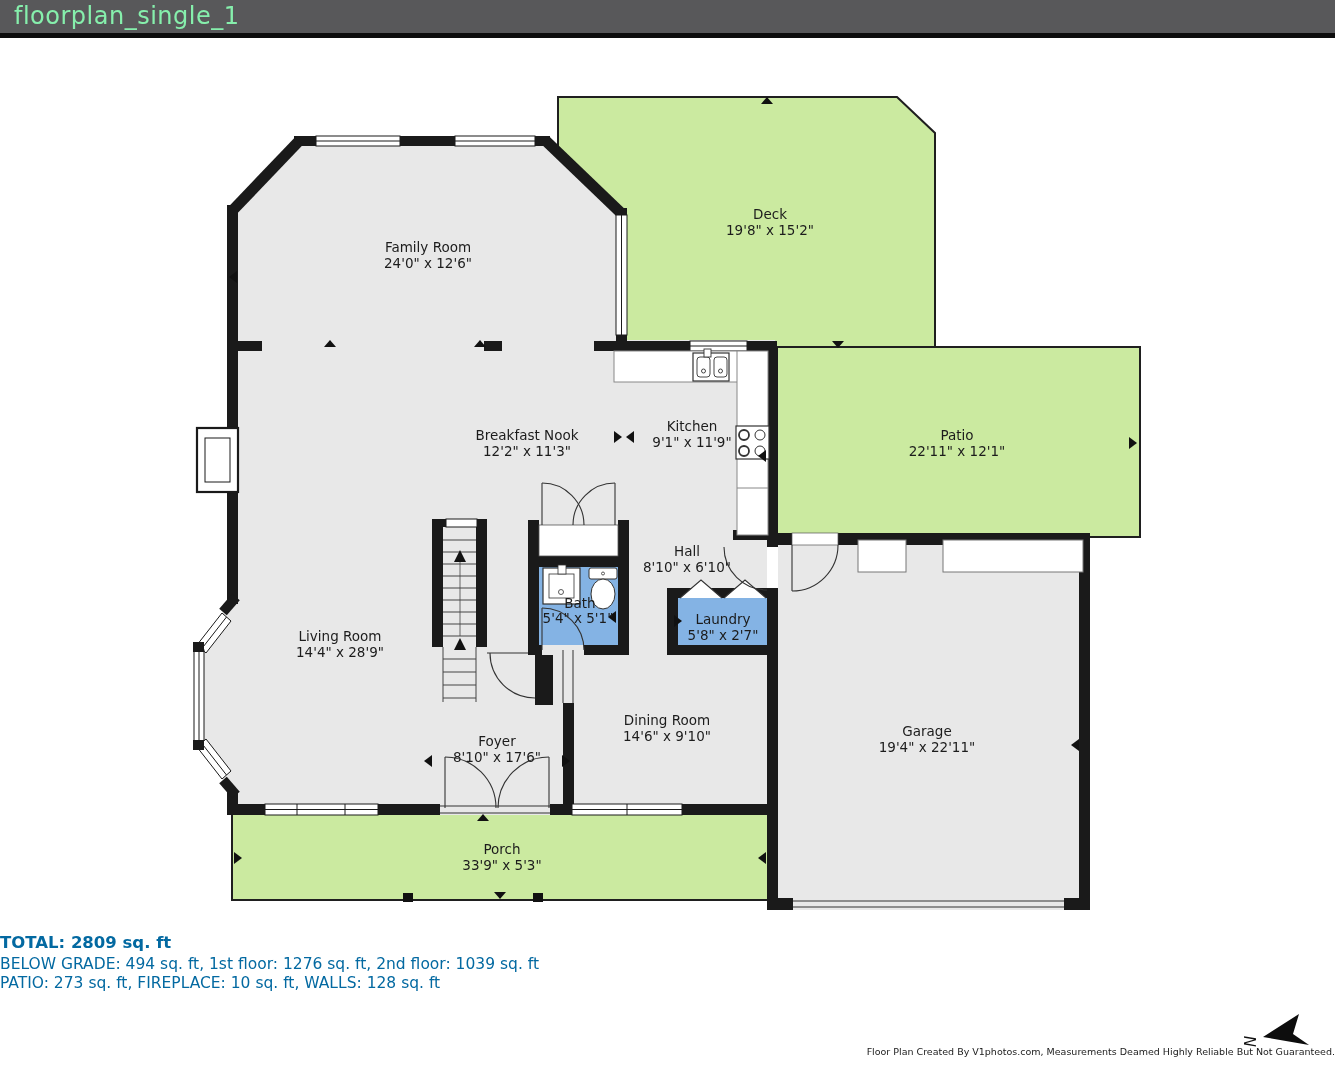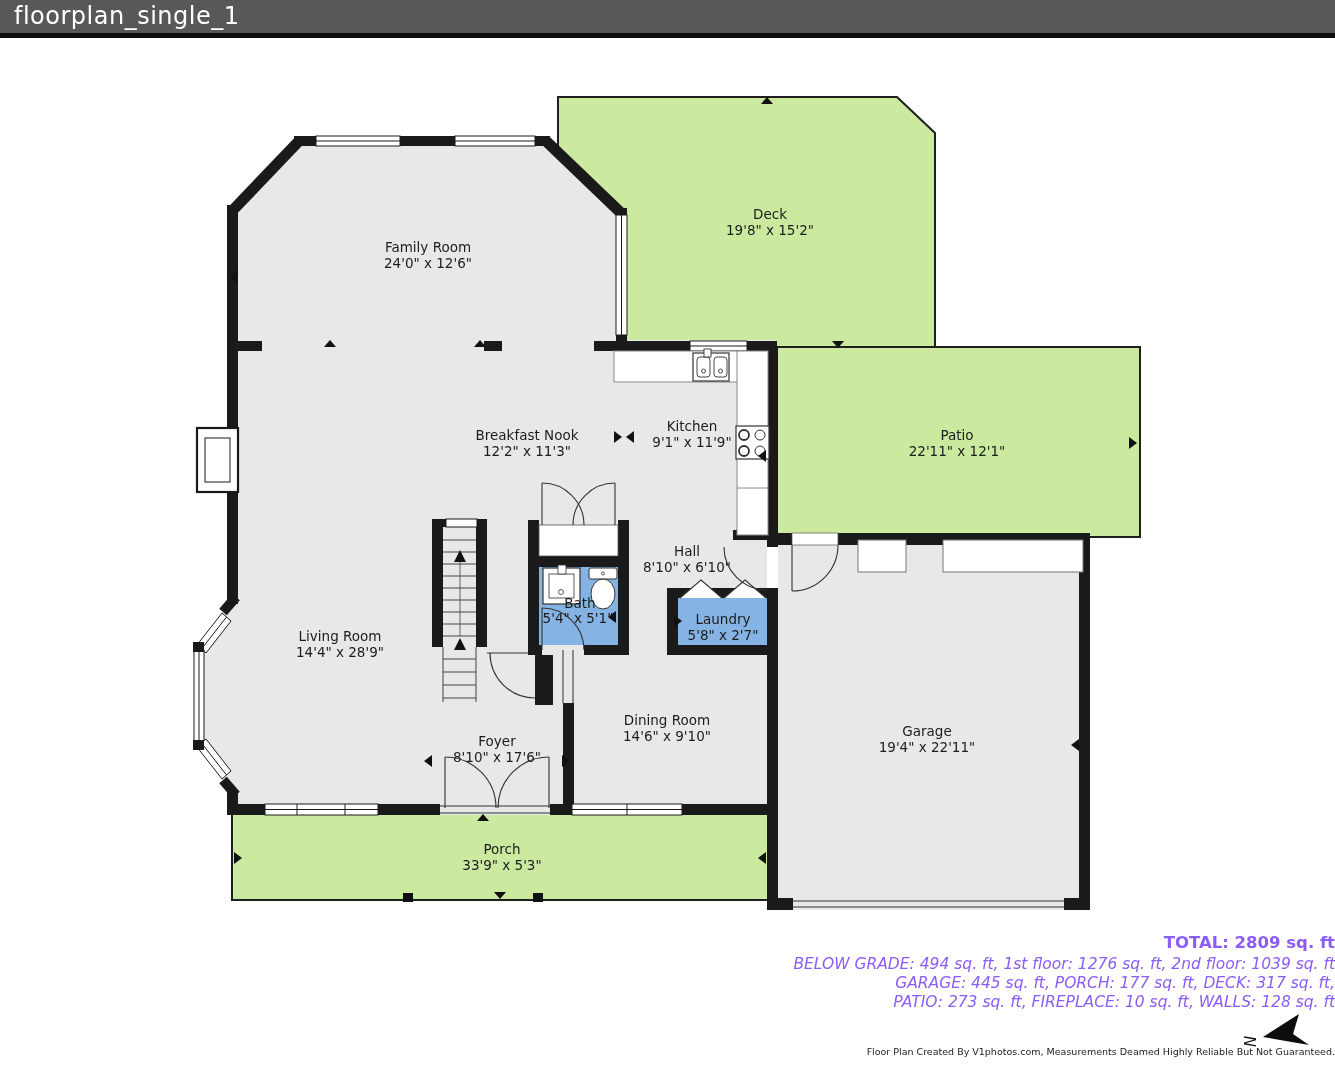--- a/index.html
+++ b/index.html
@@ -1,24 +1,24 @@
 <!DOCTYPE html>
 <html><head>
 <meta charset="utf-8">
 <style>
   html,body{margin:0;padding:0;background:#ffffff;}
   .page{position:relative;width:1335px;height:1080px;background:#ffffff;overflow:hidden;
         font-family:"DejaVu Sans","Liberation Sans",sans-serif;}
   .topbar{position:absolute;top:0;left:0;width:1335px;height:33px;background:#58585a;
           border-bottom:5px solid #0d0d0d;z-index:5;}
-  .topbar span{position:absolute;left:14px;top:2px;font-size:24px;color:#ffffff;letter-spacing:.5px;}
+  .topbar span{position:absolute;left:14px;top:2px;font-size:24px;color:#86efac;letter-spacing:.5px;}
   .plan-svg{position:absolute;top:0;left:0;z-index:1;}
-  .summary{position:absolute;top:933px;left:0;width:1335px;text-align:right;z-index:4;color:#8b5cf6;}
+  .summary{position:absolute;top:933px;left:0;width:1335px;text-align:left;z-index:4;color:#0369a1;}
   .summary .total{font-size:16.5px;font-weight:bold;margin-bottom:3px;}
-  .summary .ln{font-size:15.5px;line-height:19px;font-style:italic;}
+  .summary .ln{font-size:15.5px;line-height:19px;}
   .credit{position:absolute;top:1046px;left:0;width:1335px;text-align:right;
           font-size:9.5px;color:#222;z-index:4;}
   svg text.room{font-size:13.5px;fill:#1c1c1c;text-anchor:middle;
       font-family:"DejaVu Sans","Liberation Sans",sans-serif;}
 </style>
 </head>
 <body>
 
 <div class="page">
 
@@ -308,19 +308,18 @@
 
     <g>
       <polygon points="1263,1037 1299,1014 1293,1034 1309,1045" fill="#0d0d0d"></polygon>
       <text x="1245" y="1048" transform="rotate(-90 1250 1042)" font-size="15" font-style="italic" fill="#111" font-family="DejaVu Sans, Liberation Sans, sans-serif">N</text>
     </g>
   </svg>
 
   <div class="summary">
     <div class="total">TOTAL: 2809 sq. ft</div>
     <div class="ln">BELOW GRADE: 494 sq. ft, 1st floor: 1276 sq. ft, 2nd floor: 1039 sq. ft</div>
-    <div class="ln">GARAGE: 445 sq. ft, PORCH: 177 sq. ft, DECK: 317 sq. ft,</div>
     <div class="ln">PATIO: 273 sq. ft, FIREPLACE: 10 sq. ft, WALLS: 128 sq. ft</div>
   </div>
 
   <div class="credit">Floor Plan Created By V1photos.com, Measurements Deamed Highly Reliable But Not Guaranteed.</div>
 
 </div>
 
 </body></html>

